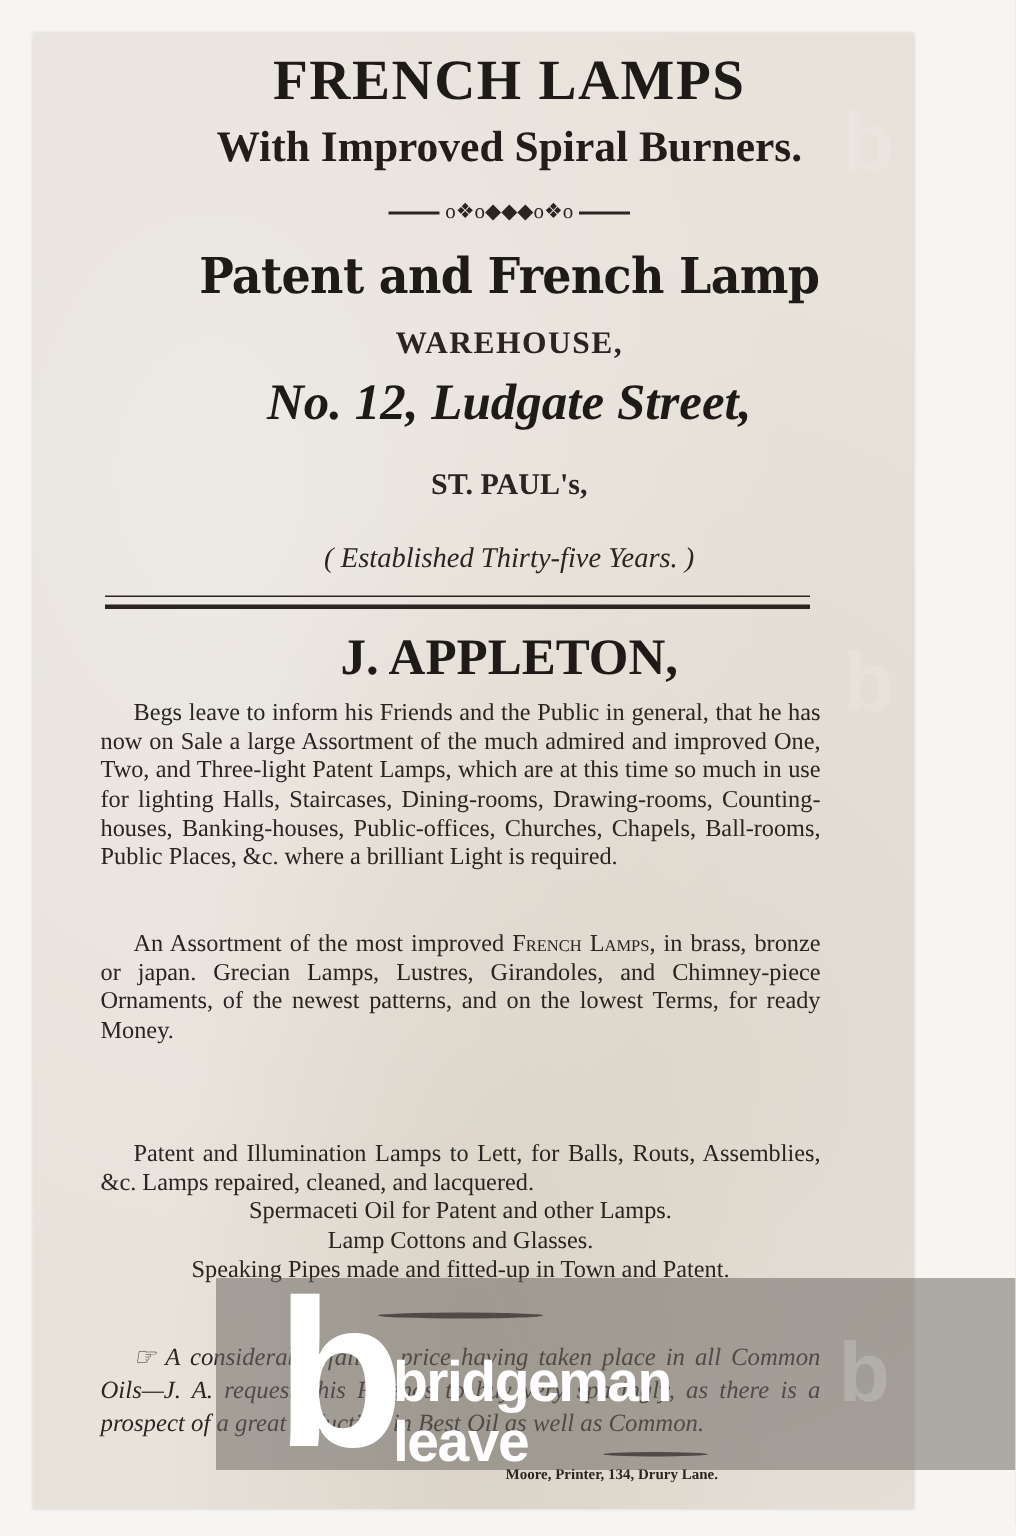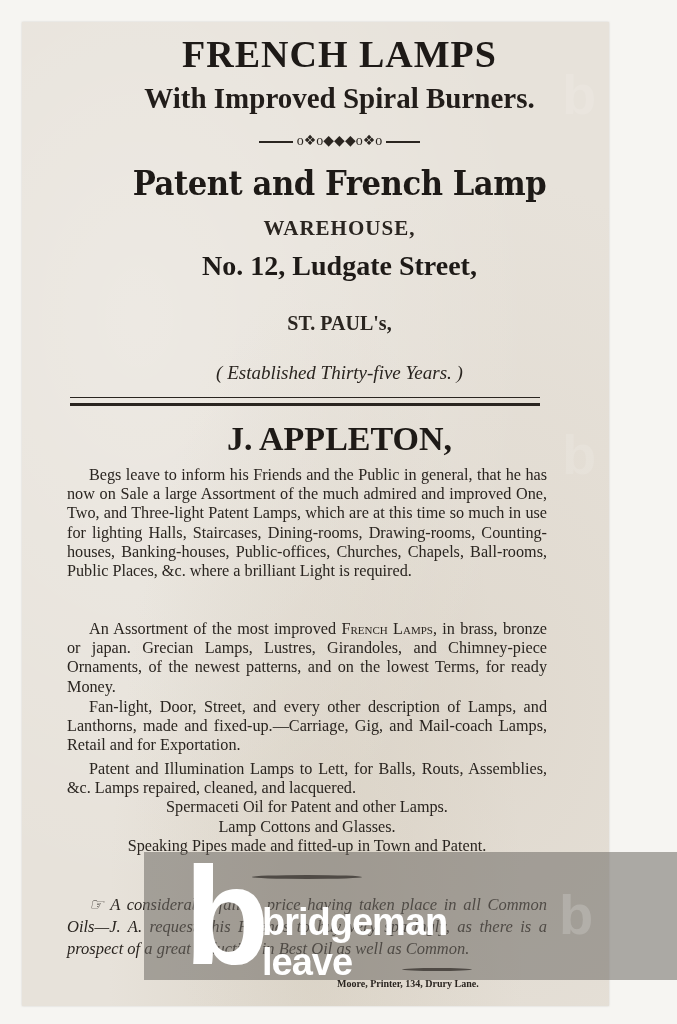--- a/index.html
+++ b/index.html
@@ -18,21 +18,21 @@
       radial-gradient(ellipse at 50% 95%, rgba(200,190,170,0.35), transparent 50%);
     box-shadow:0 0 2px rgba(0,0,0,0.15);
   }
   .c { position:absolute; left:0; width:635px; text-align:center; white-space:nowrap; }
   .h1 { top:10px; font-size:38px; font-weight:bold; letter-spacing:1px; color:#1e1a17; }
   .h2 { top:60px; font-size:29px; font-weight:bold; color:#221d1a; }
   .orn { top:110px; font-size:14px; color:#2a2520; letter-spacing:0; }
   .orn .line { display:inline-block; width:34px; height:2px; background:#2a2520; vertical-align:middle; }
   .h3 { top:142px; font-size:33px; font-weight:bold; color:#1e1a17; font-family:"DejaVu Serif",serif; letter-spacing:-0.5px; transform:scaleX(0.93); }
   .h4 { top:194px; font-size:21px; font-weight:bold; letter-spacing:1px; }
-  .h5 { top:228px; font-size:28px; font-weight:bold; color:#1e1a17; }
+  .h5 { top:228px; font-size:34px; font-weight:bold; font-style:italic; color:#1e1a17; }
   .h6 { top:290px; font-size:20px; font-weight:bold; }
   .h7 { top:340px; font-size:19px; font-style:italic; }
   .rule { position:absolute; left:48px; width:470px; background:#2a2520; }
   .r1 { top:375px; height:1px; }
   .r2 { top:381px; height:3px; }
   .name { top:398px; font-size:34px; font-weight:bold; color:#1e1a17; }
   .body { position:absolute; left:45px; width:480px; font-size:16.2px; line-height:19.2px; text-align:justify; color:#2a2520; }
   .body p { margin:0; text-indent:22px; }
   .p1 { top:444px; }
   .p2 { top:598px; }
@@ -73,23 +73,20 @@
   <div class="rule r1"></div>
   <div class="rule r2"></div>
   <div class="c name">J. APPLETON,</div>
 
   <div class="body p1">
     <p>Begs leave to inform his Friends and the Public in general, that he has now on Sale a large Assortment of the much admired and improved One, Two, and Three-light Patent Lamps, which are at this time so much in use for lighting Halls, Staircases, Dining-rooms, Drawing-rooms, Counting-houses, Banking-houses, Public-offices, Churches, Chapels, Ball-rooms, Public Places, &amp;c. where a brilliant Light is required.</p>
   </div>
   <div class="body p2">
     <p><span>An Assortment of the most improved</span> <span class="smallcaps">French Lamps</span><span>, in brass, bronze or japan. Grecian Lamps, Lustres, Girandoles, and Chimney-piece Ornaments, of the newest patterns, and on the lowest Terms, for ready Money.</span></p>
   </div>
-  <div class="body p3">
-    <p>Fan-light, Door, Street, and every other description of Lamps, and Lanthorns, made and fixed-up.—Carriage, Gig, and Mail-coach Lamps, Retail and for Exportation.</p>
-  </div>
   <div class="body p4">
     <p>Patent and Illumination Lamps to Lett, for Balls, Routs, Assemblies, &amp;c. Lamps repaired, cleaned, and lacquered.</p>
     <p class="center">Spermaceti Oil for Patent and other Lamps.</p>
     <p class="center">Lamp Cottons and Glasses.</p>
     <p class="center">Speaking Pipes made and fitted-up in Town and Patent.</p>
   </div>
 
   <div class="orn2"></div>
   <div class="note">
     <p><span>☞</span> <span>A considerable fall in price having taken place in all Common Oils—J. A. requests his Friends to buy very sparingly, as there is a prospect of a great reduction in Best Oil as well as Common.</span></p>

